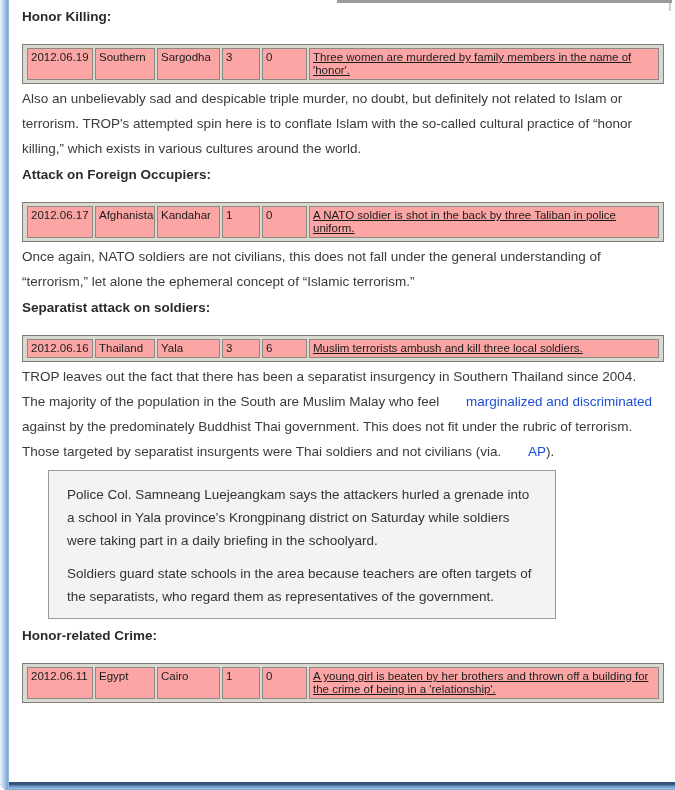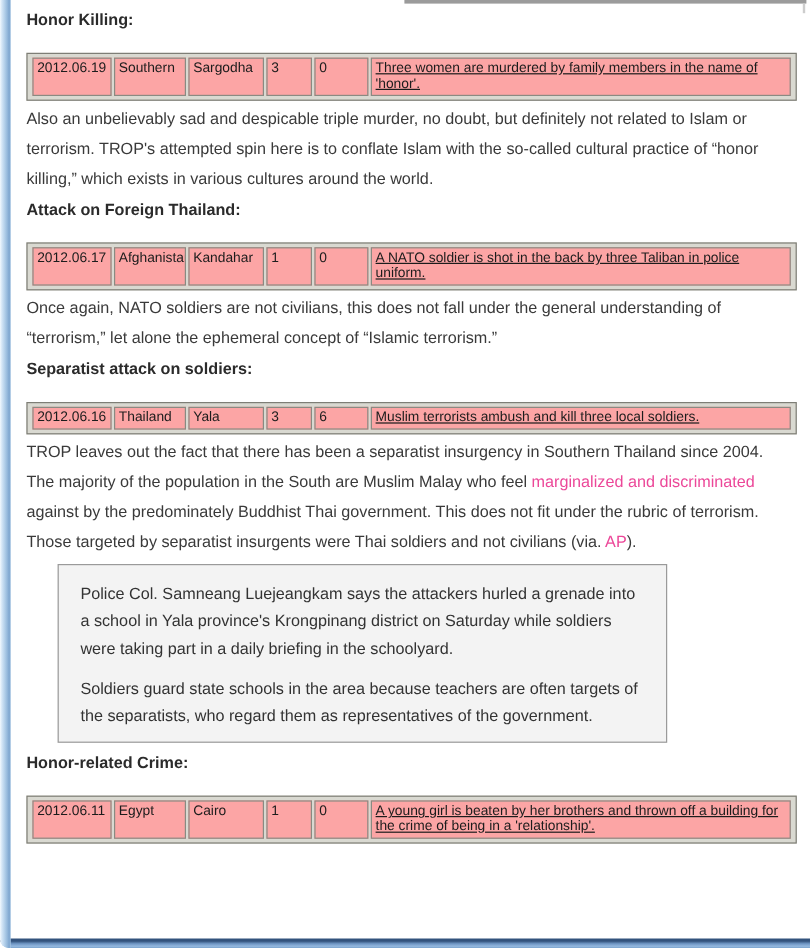--- a/index.html
+++ b/index.html
@@ -41,21 +41,21 @@
     overflow:hidden; white-space:nowrap;
   }
   table.incident td.c-desc { white-space:normal;text-decoration:underline; }
   col.c-date{width:66px} col.c-country{width:60px} col.c-city{width:63px}
   col.c-killed{width:38px} col.c-injured{width:45px} col.c-desc{width:auto}
 
   .commentary {
     font-size:13.5px; line-height:25px; color:#3A3A3A;
     margin:0 0 3px 0; max-width:645px;
   }
-  a.lnk { color:#ec4899; text-decoration:none; cursor:pointer; }
+  a.lnk { color:#1d4ed8; text-decoration:none; cursor:pointer;margin-left:23px; }
 
   .quote-box {
     margin:6px 0 8px 26px; width:470px;
     background:#F3F3F3; border:1px solid #9A9A9A;
     padding:12px 18px 10px 18px;
   }
   .quote-para {
     font-size:13.5px; line-height:23px; color:#333333; margin:0 0 10px 0;
   }
   .quote-para:last-child { margin-bottom:0; }
@@ -92,21 +92,21 @@
             <td>0</td>
             <td class="c-desc">Three women are murdered by family members in the name of 'honor'.</td>
           </tr>
         </tbody>
           </table>
       </div>
       <p class="commentary">Also an unbelievably sad and despicable triple murder, no doubt, but definitely not related to Islam or terrorism. TROP's attempted spin here is to conflate Islam with the so-called cultural practice of “honor killing,” which exists in various cultures around the world.</p>
     </section>
 
     <section class="topic">
-      <h2 class="section-heading">Attack on Foreign Thailand:</h2>
+      <h2 class="section-heading">Attack on Foreign Occupiers:</h2>
       <div class="tbl-wrap">
         <table class="incident">
           <colgroup>
               <col class="c-date">
               <col class="c-country">
               <col class="c-city">
               <col class="c-killed">
               <col class="c-injured">
               <col class="c-desc">
             </colgroup>

